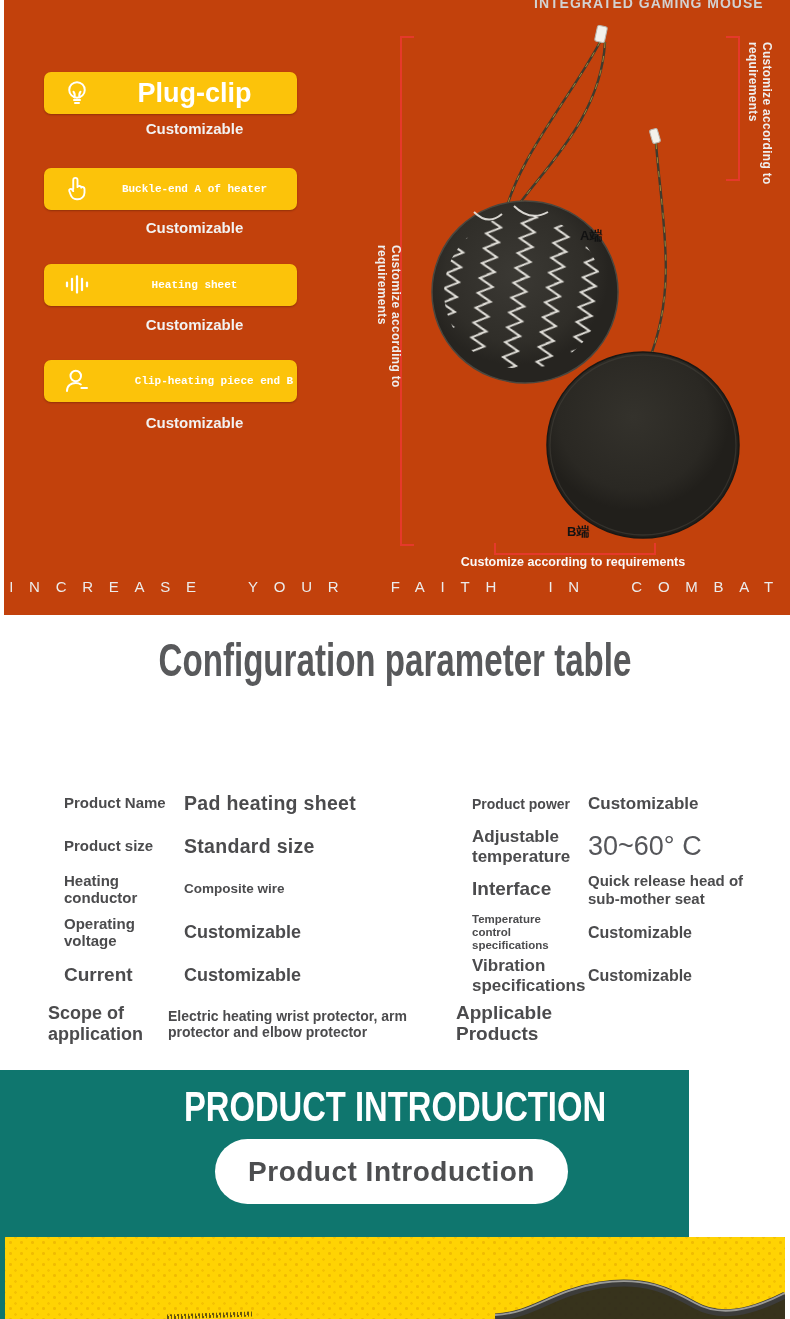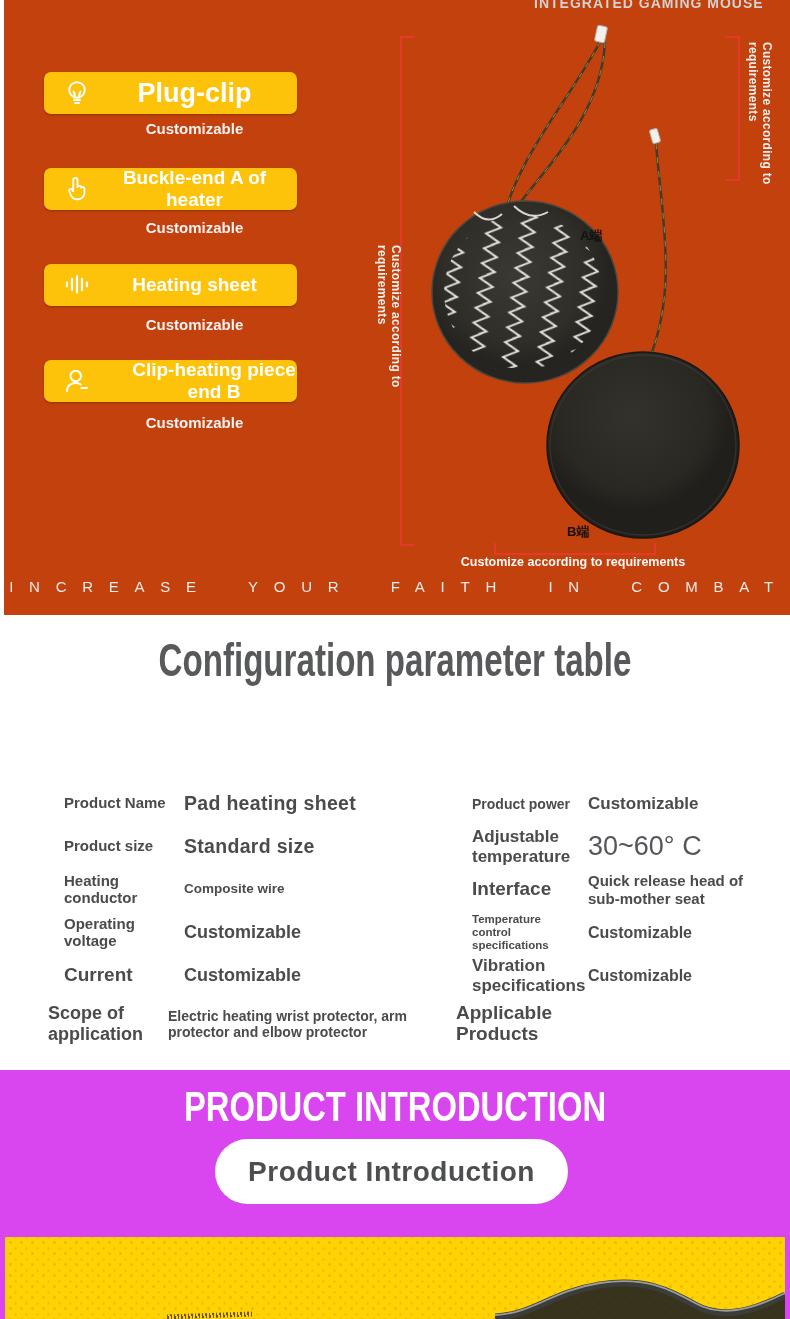--- a/index.html
+++ b/index.html
@@ -8,21 +8,21 @@
 
   
   .hero{position:absolute;left:4px;top:0;width:790px;height:795px;background:#c2410c;}
   .hero-top-title{position:absolute;left:530px;top:-5px;font-size:14px;font-weight:700;
         color:#d2d2d2;letter-spacing:1px;white-space:nowrap;}
   .feat-btn{position:absolute;left:40px;width:253px;height:42px;background:#fcc30a;
         border-radius:7px;display:flex;align-items:center;box-shadow:0 1px 2px rgba(0,0,0,.25);}
   .feat-btn .ficon{width:30px;height:30px;margin-left:18px;flex:0 0 auto;}
   .feat-btn .flabel{flex:1;text-align:center;color:#fff;font-weight:700;}
   .fl-lg{font-size:27px;}
-  .fl-md{font-size:19px;}
+  .fl-md{font-size:11px;font-family:Liberation Mono, monospace;}
   .feat-note{position:absolute;left:64px;width:253px;text-align:center;color:#f2f2f2;
         font-weight:700;font-size:15px;}
   .vtext{position:absolute;writing-mode:vertical-rl;color:#efefef;font-weight:700;
         font-size:12px;letter-spacing:.3px;}
   .redline{position:absolute;background:#e5392b;}
   .end-label{position:absolute;color:#121212;font-weight:700;font-size:13px;}
   .bottom-note{position:absolute;left:440px;top:555px;width:258px;text-align:center;
         color:#fafafa;font-weight:700;font-size:12.5px;}
   .tagline{position:absolute;left:0;top:578px;width:790px;text-align:center;color:#ececec;
         font-size:15px;letter-spacing:1.05em;word-spacing:1.1em;white-space:nowrap;font-weight:400;}
@@ -48,21 +48,21 @@
   .lbl-md{font-weight:700;font-size:17px;line-height:1.15;}
   .lbl-lg{font-weight:700;font-size:19px;line-height:1.1;}
   .val{font-weight:700;font-size:17px;}
   .val-md{font-weight:700;font-size:15px;line-height:1.15;}
   .val-sm{font-weight:700;font-size:13.5px;line-height:1.2;}
   .val-lg{font-weight:700;font-size:19.5px;letter-spacing:.3px;}
   .val-xl{font-weight:400;font-size:27px;color:#55565a;}
   .wrapcell{padding-right:10px;}
 
   
-  .intro{position:absolute;left:0;top:1070px;width:790px;height:249px;background:#d946ef;}
+  .intro{position:absolute;left:0;top:1070px;width:689px;height:249px;background:#0f766e;}
   .intro-heading{position:absolute;left:0;top:13px;width:790px;text-align:center;color:#fff;
         font-size:42px;font-weight:700;transform:scaleX(.78);transform-origin:50% 50%;white-space:nowrap;}
   .intro-pill{position:absolute;left:215px;top:69px;width:353px;height:65px;background:#fff;
         border-radius:33px;display:flex;align-items:center;justify-content:center;
         color:#4d4e50;font-weight:700;font-size:28px;letter-spacing:.5px;}
   .fabric{position:absolute;left:5px;top:167px;width:780px;height:82px;background:#ffd303;
         background-image:radial-gradient(rgba(216,150,0,.38) 1.3px,transparent 1.6px),
                          radial-gradient(rgba(216,150,0,.28) 1.2px,transparent 1.5px);
         background-size:11px 11px,11px 11px;background-position:0 0,5px 6px;overflow:hidden;}
   .stitches{position:absolute;left:162px;top:76px;width:85px;height:5px;opacity:.85;

